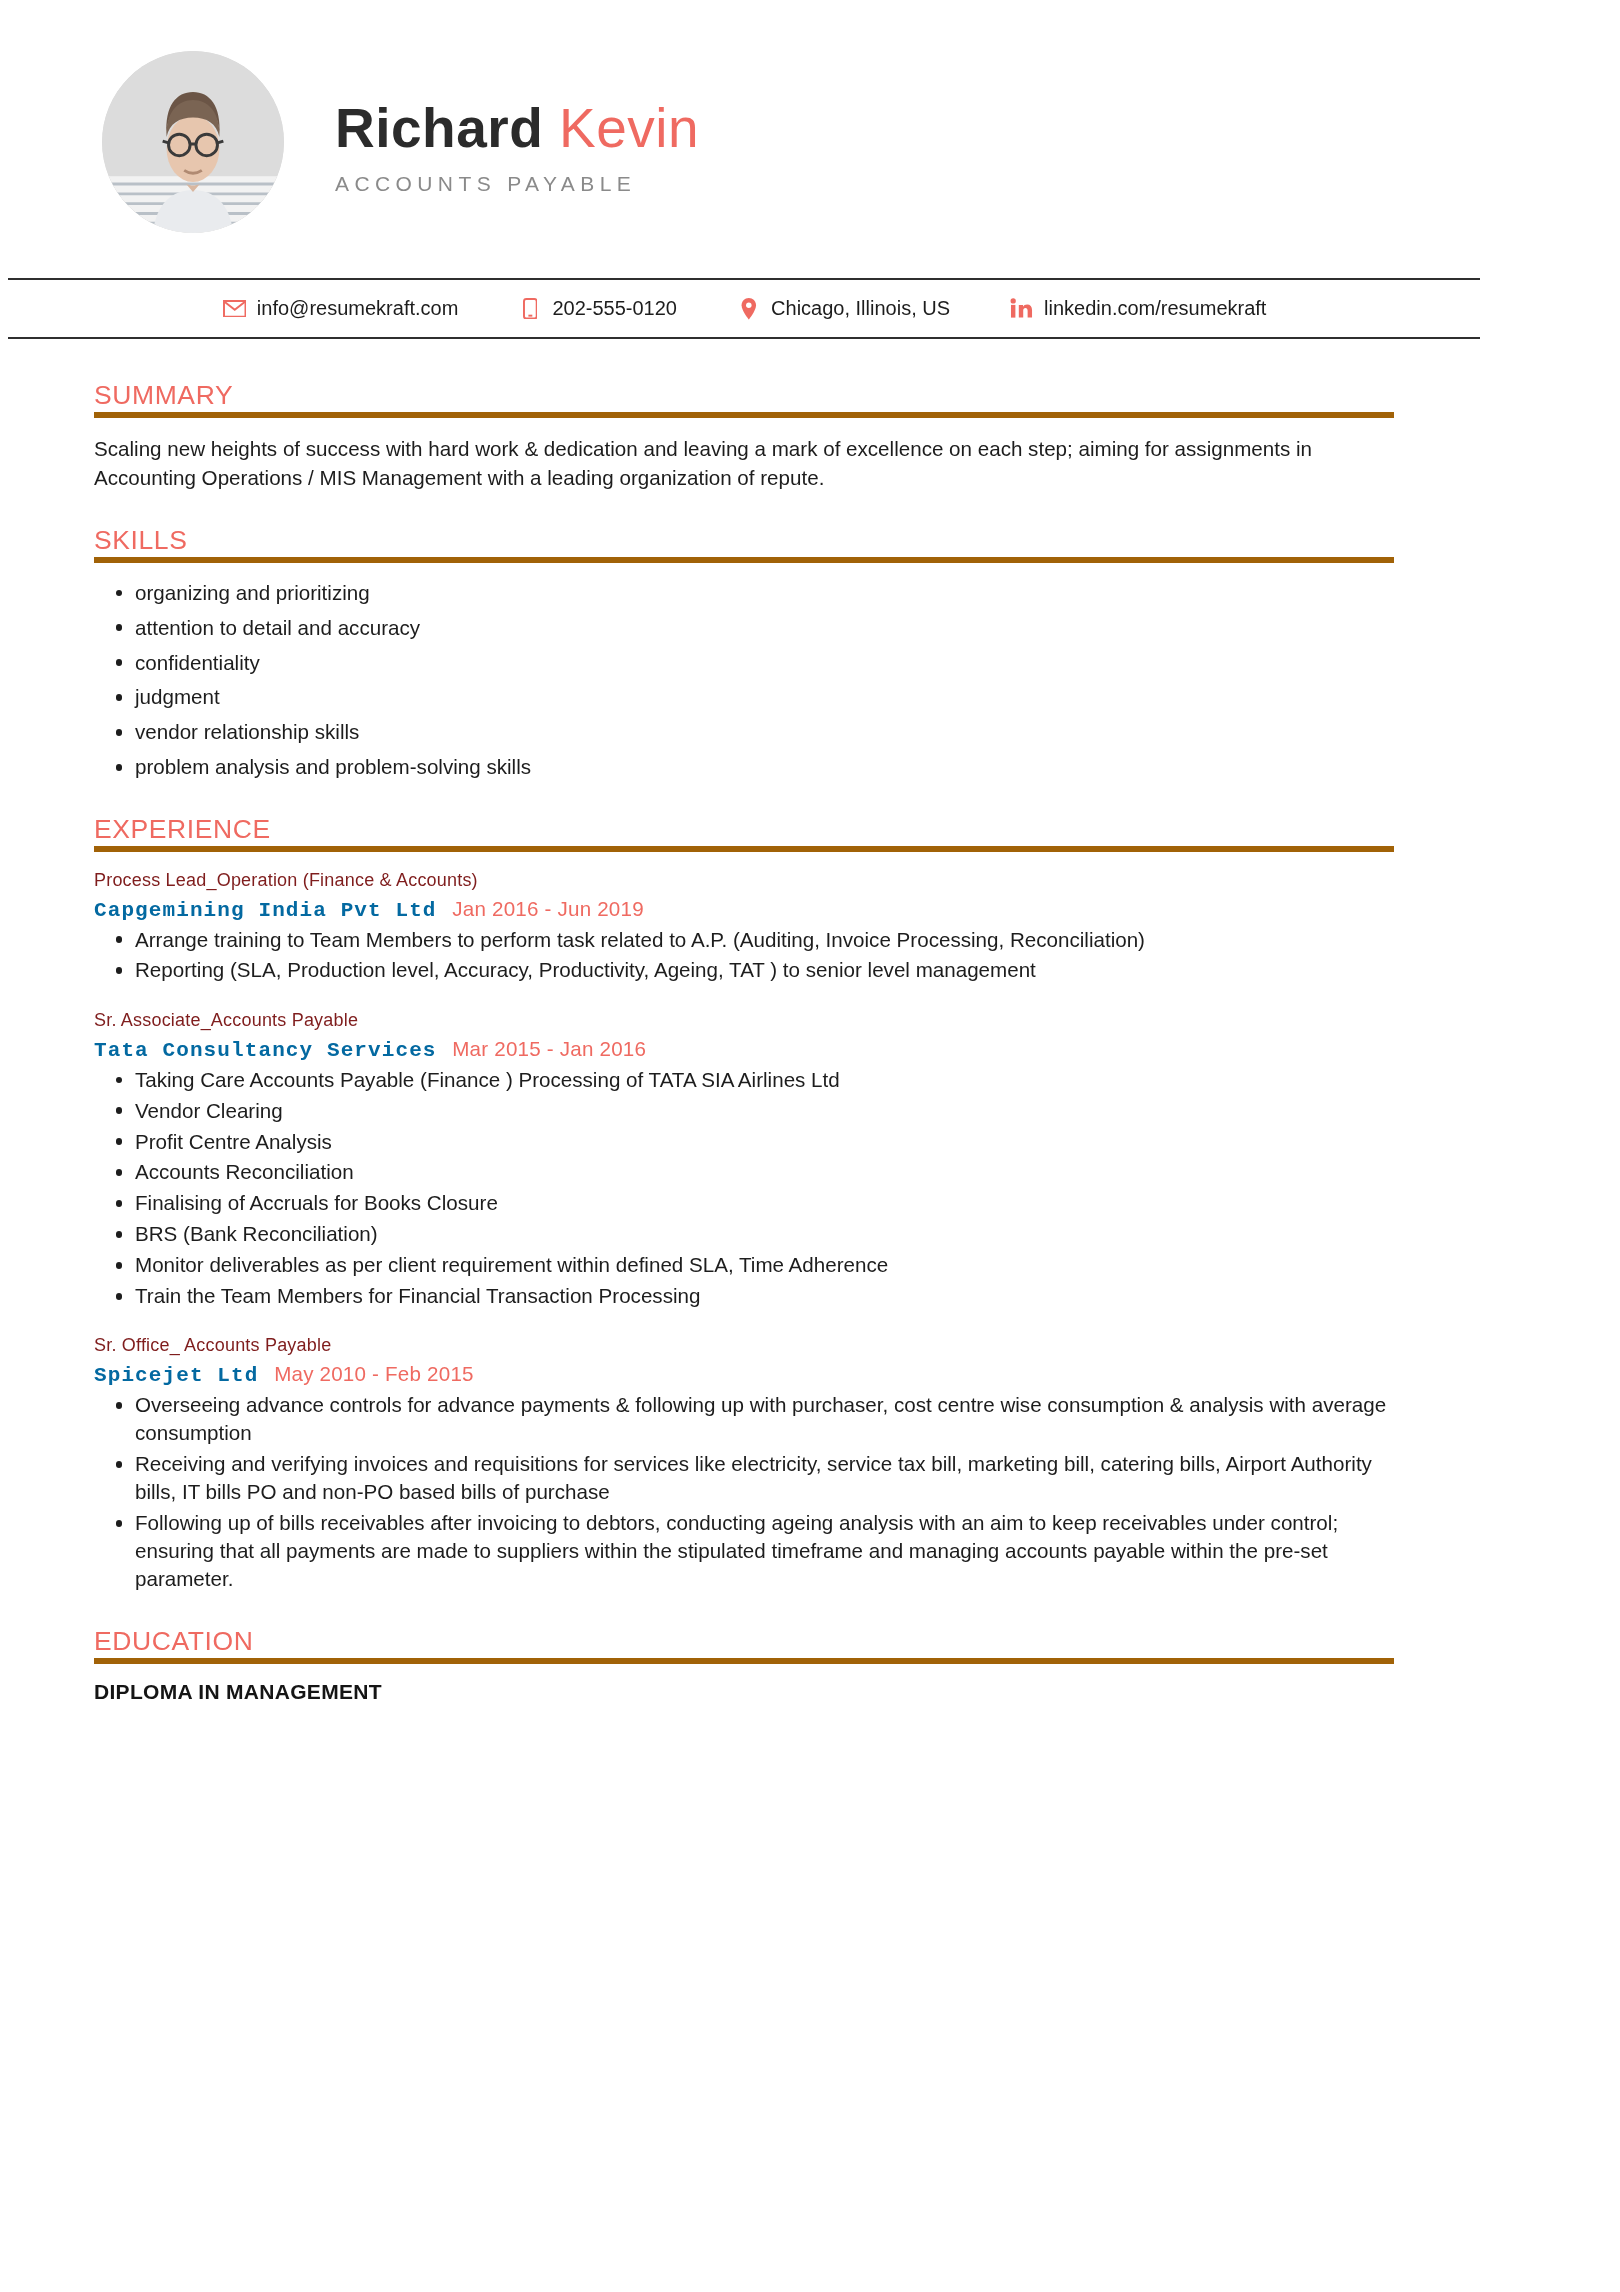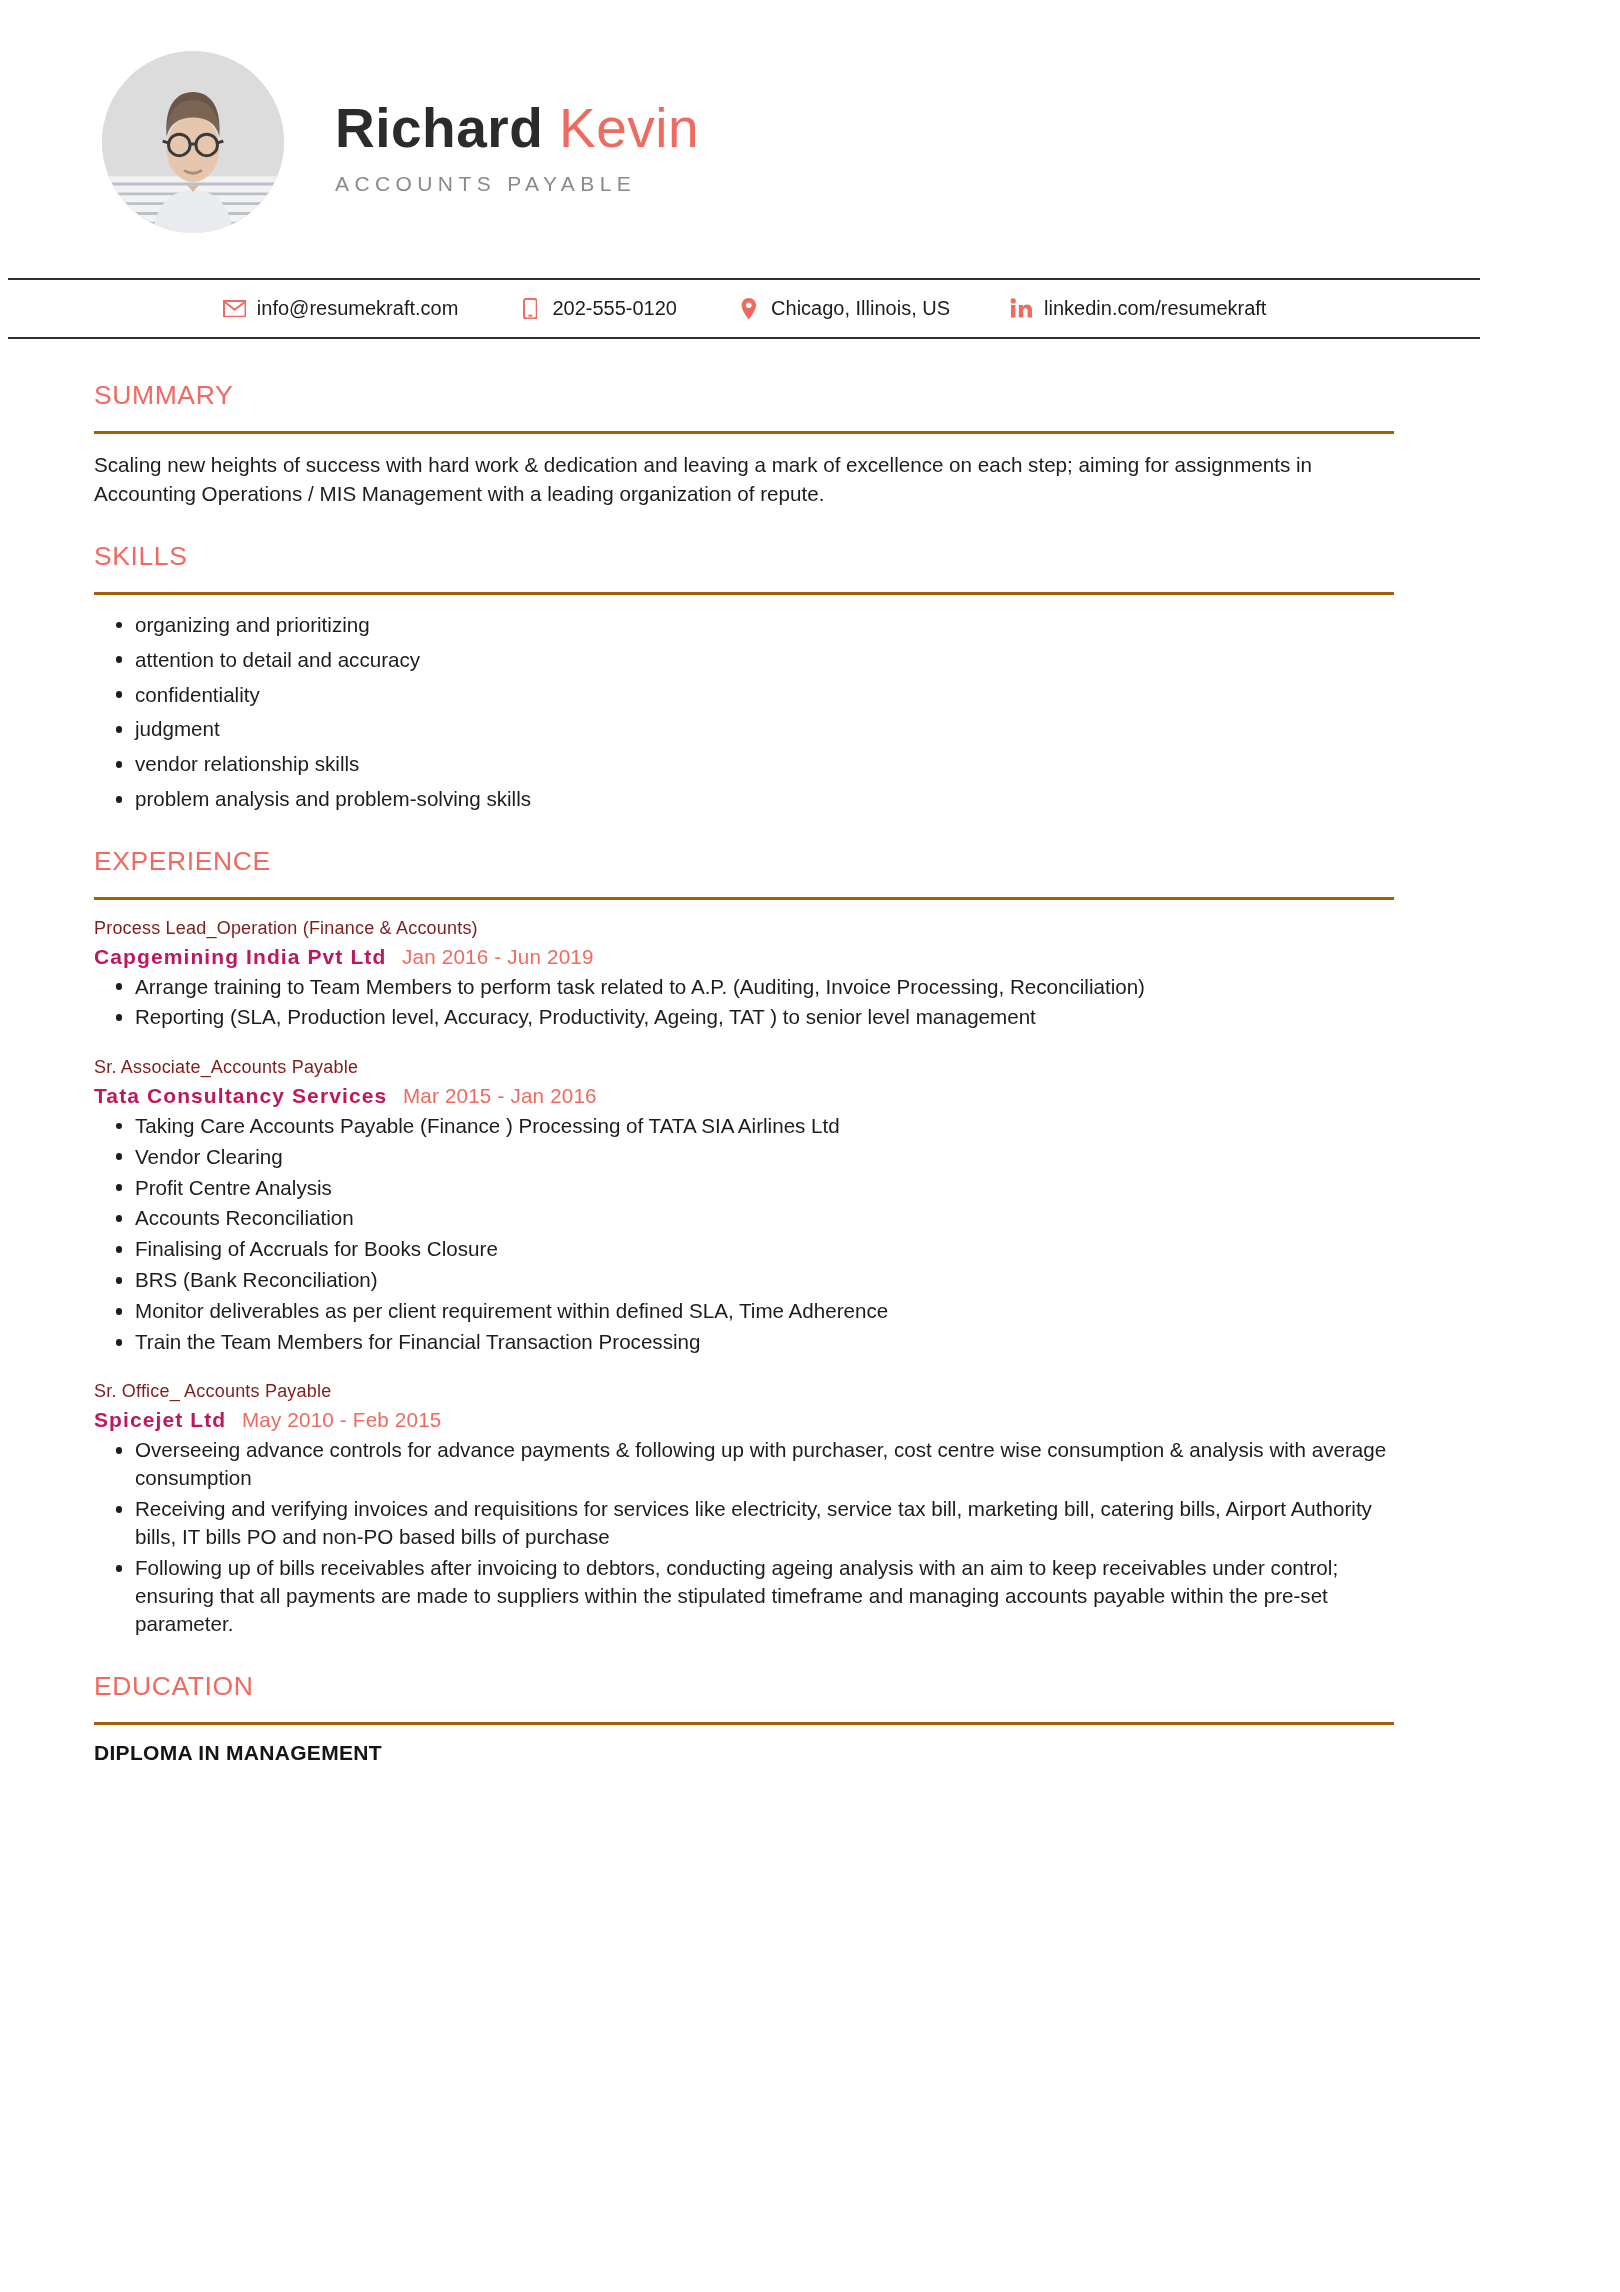--- a/index.html
+++ b/index.html
@@ -97,22 +97,22 @@
   
   .content {
     padding: 41px 94px 39px 94px;
   }
   .section { margin-bottom: 33px; }
   .section-title {
     color: #ef6a61;
     font-size: 26.5px;
     letter-spacing: 0.6px;
     font-weight: 400;
-    padding-bottom: 20px;
-    border-bottom: 3px solid #a16207;
+    padding-bottom: 1px;
+    border-bottom: 6px solid #a16207;
     margin: 0 0 15.7px 0;
   }
   .summary-text {
     font-size: 20.6px;
     line-height: 1.42;
     color: #1d1d1d;
     margin: 0;
     max-width: 1372px;
   }
 
@@ -149,22 +149,23 @@
     letter-spacing: 0.2px;
   }
   .job-line {
     display: flex;
     align-items: baseline;
     margin-bottom: 3.9px;
   }
   .job-company {
     font-size: 21px;
     font-weight: 700;
-    color: #be185d;
+    color: #0369a1;
     letter-spacing: 1.1px;
+    font-family: Liberation Mono, monospace;
   }
   .job-dates {
     font-size: 20.6px;
     color: #ef6a61;
     margin-left: 15.7px;
     letter-spacing: 0.2px;
   }
   .job ul.bullets li { margin-bottom: 2.9px; }
 
   .edu-title {

